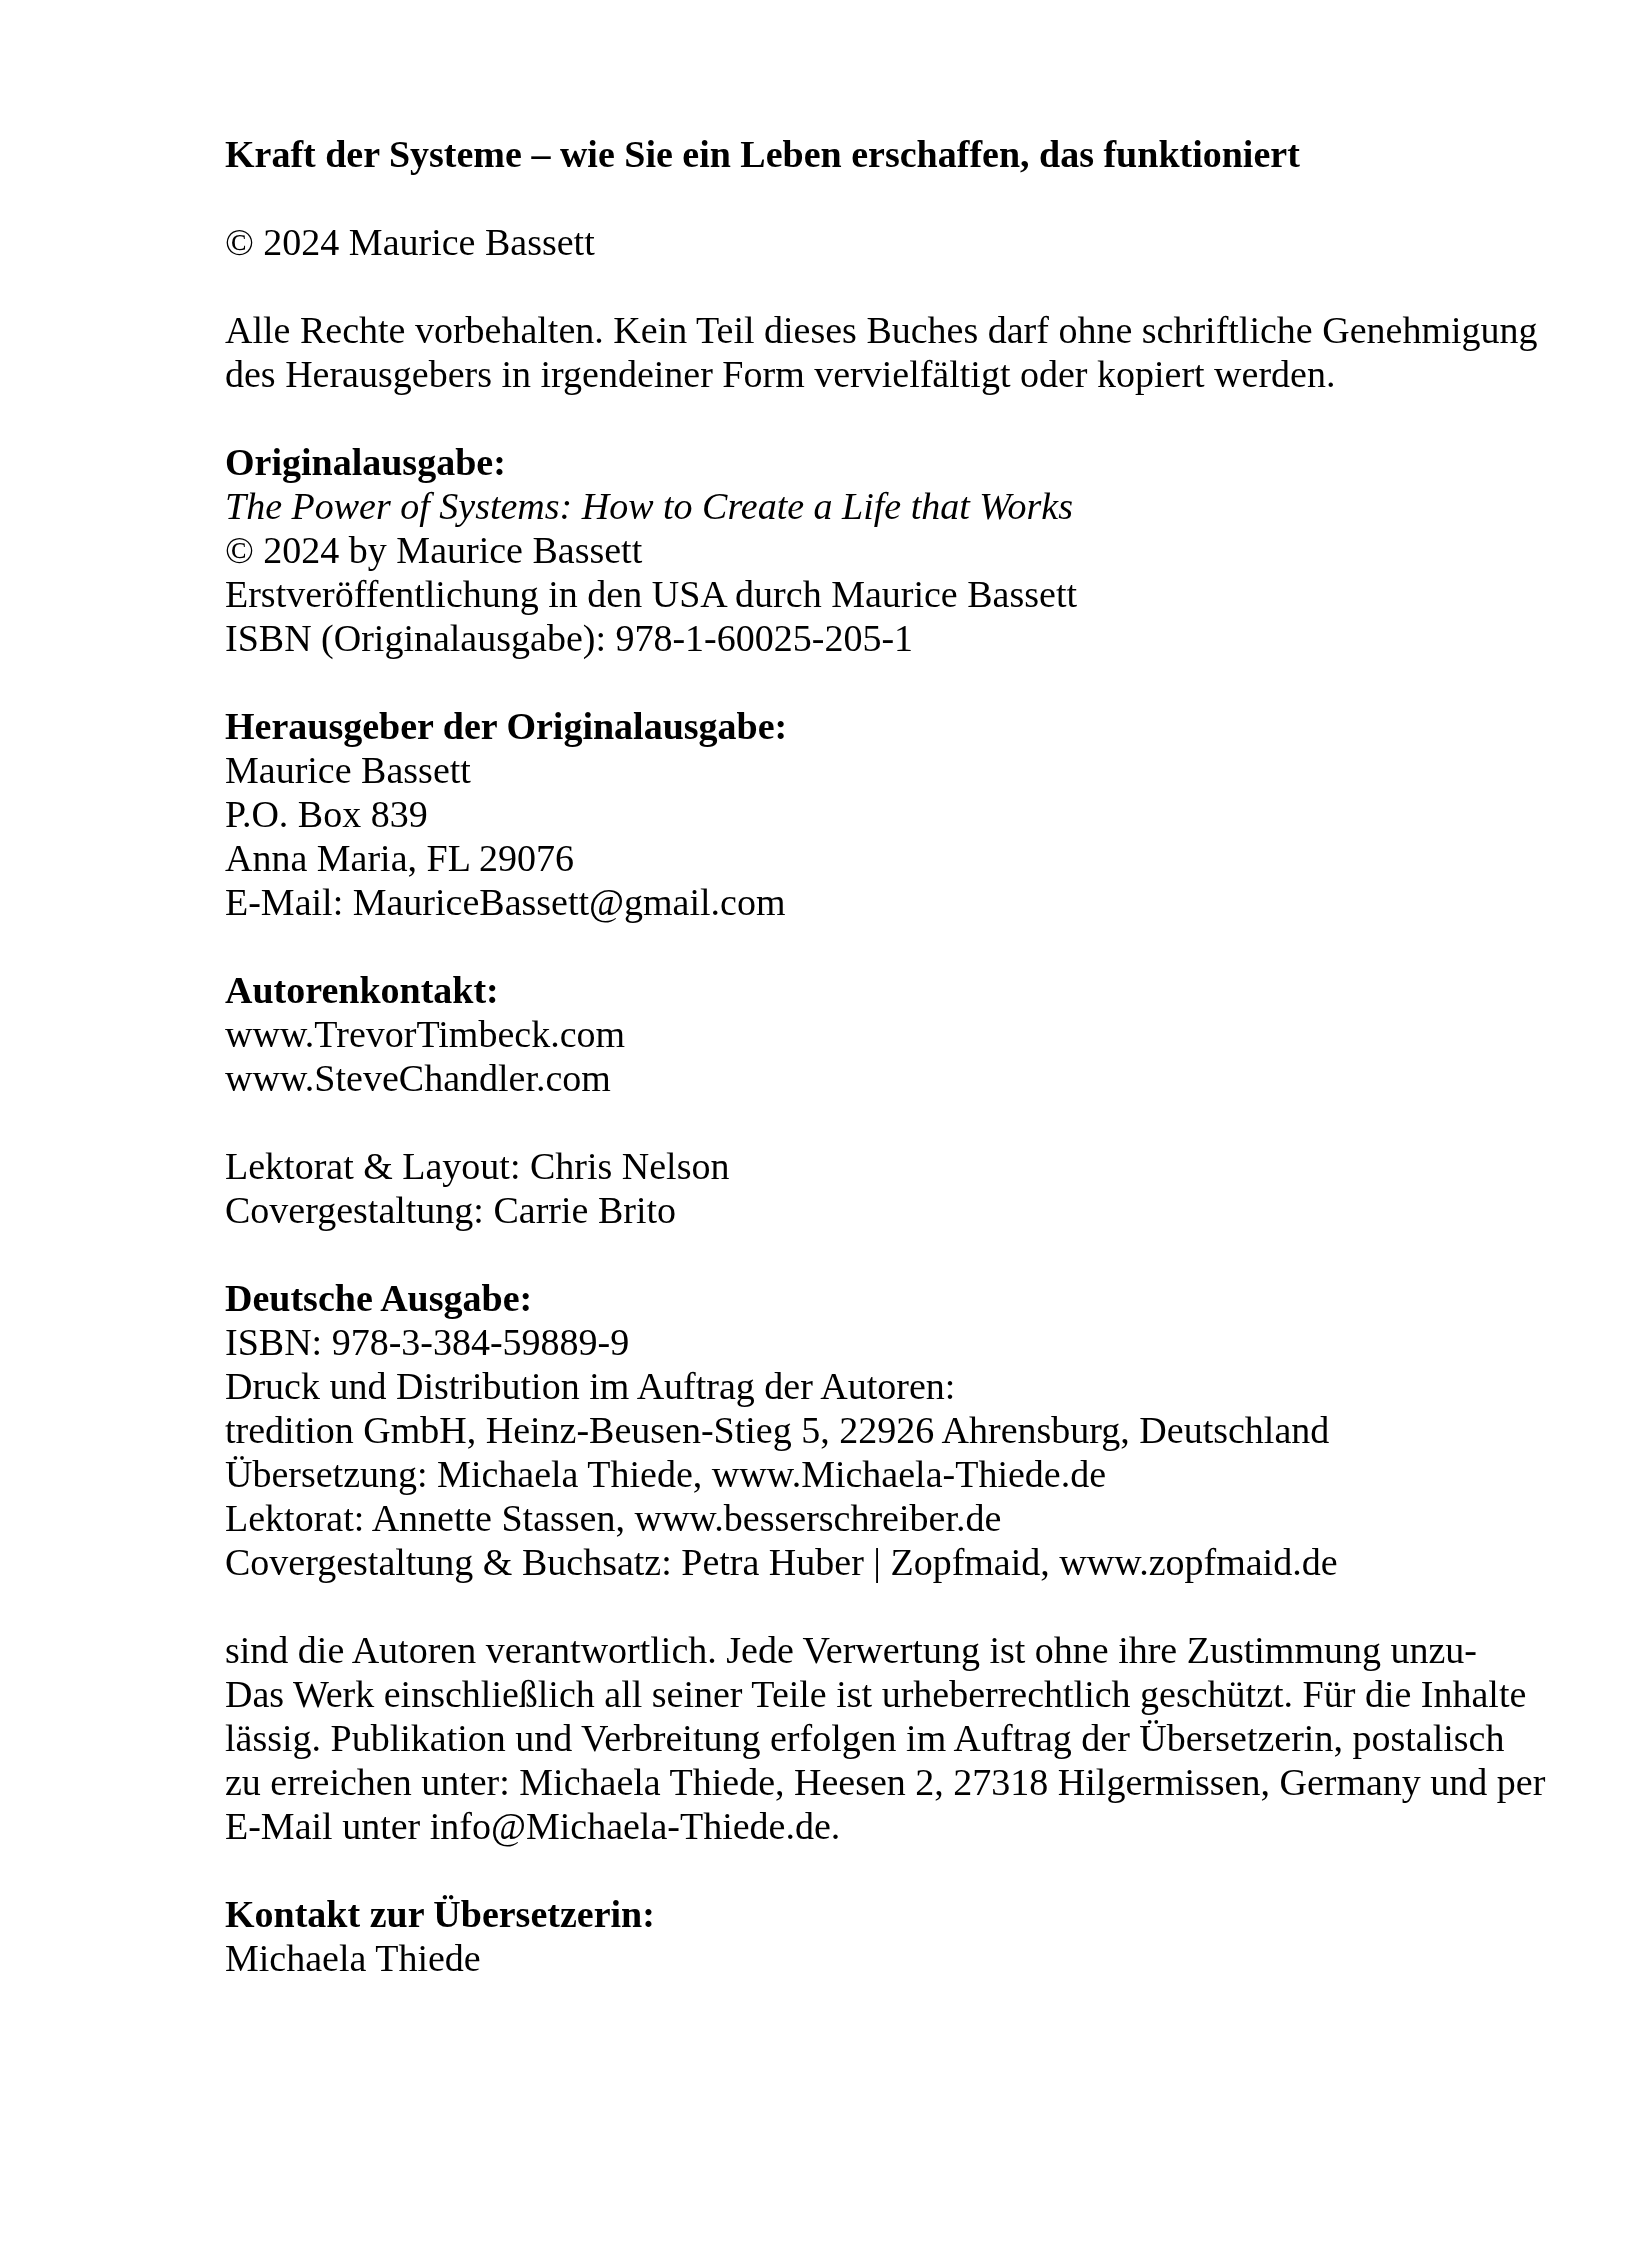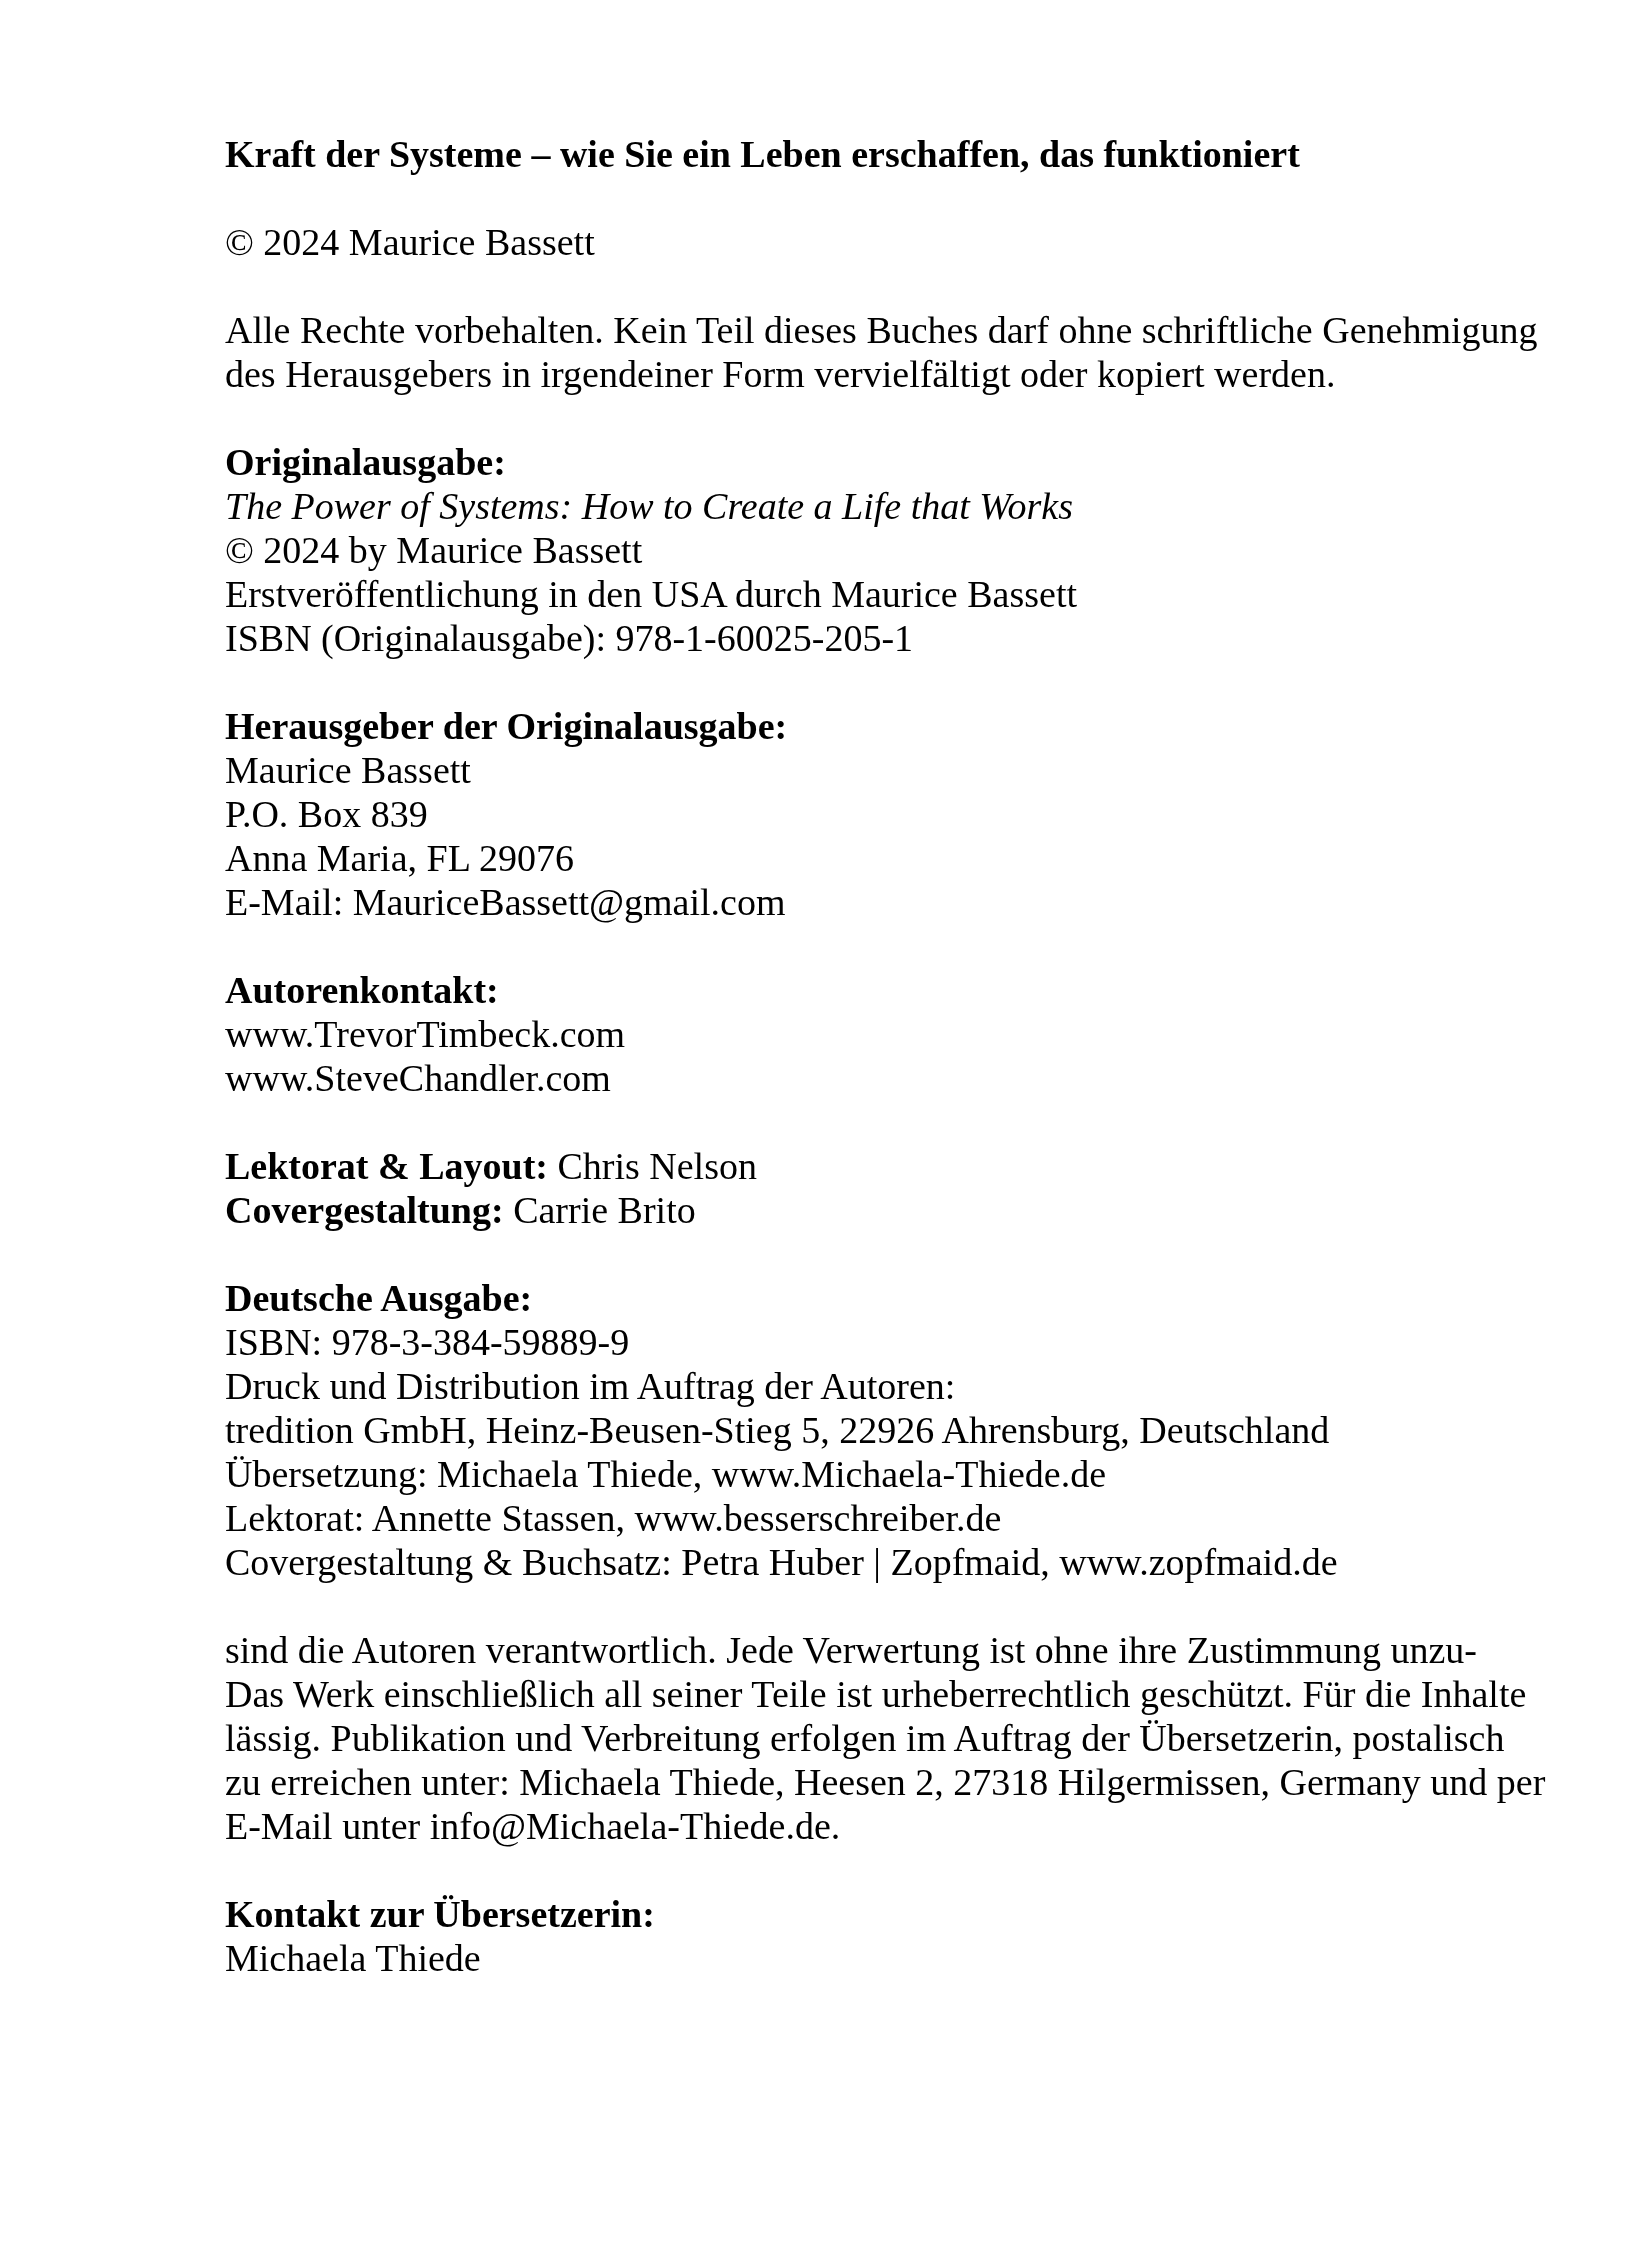--- a/index.html
+++ b/index.html
@@ -19,21 +19,21 @@
     position: absolute;
     left: 182px;
     top: 132px;
     width: 1332px;
     margin-left: 43px;
   }
   .line { white-space: nowrap; }
   .blank { height: 44px; }
   .bold { font-weight: bold; }
   .italic { font-style: italic; }
-  .label { font-weight: bold; }
+  .label { font-weight: normal; }
 </style>
 </head>
 <body>
 
 <div class="page">
   <div class="content">
 
     <div class="line bold">Kraft der Systeme – wie Sie ein Leben erschaffen, das funktioniert</div>
     <div class="line blank"></div>
 

